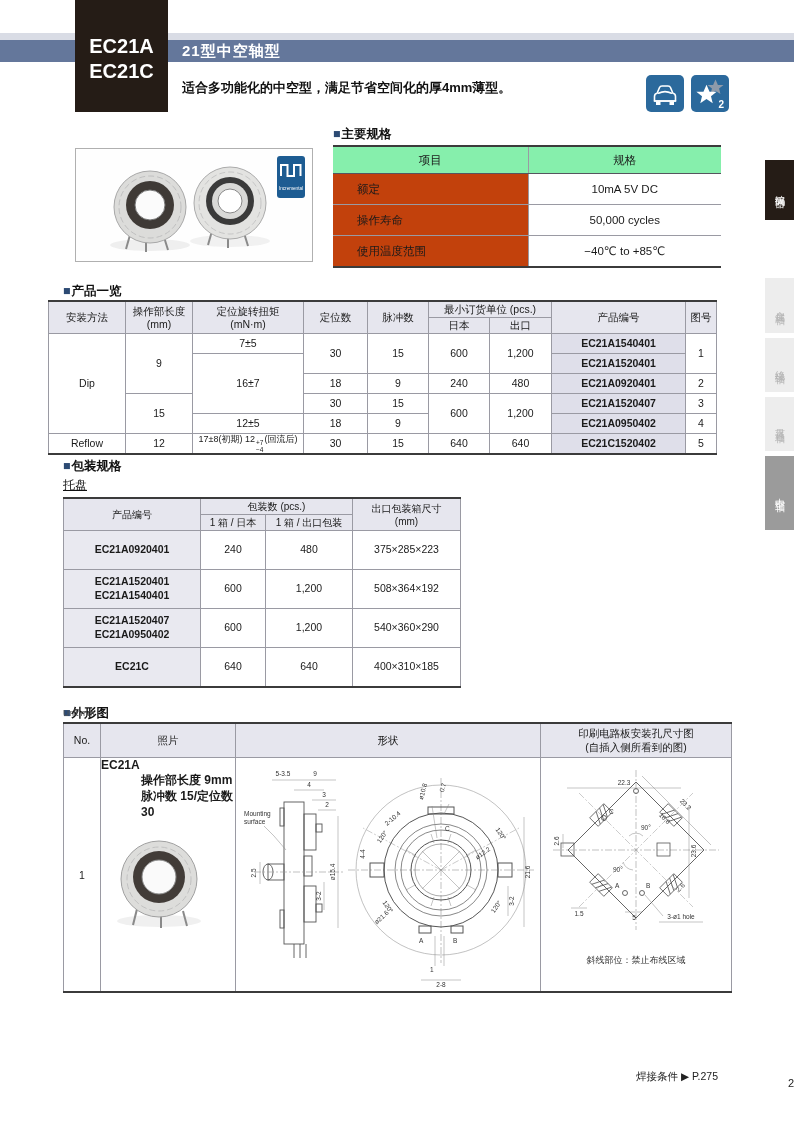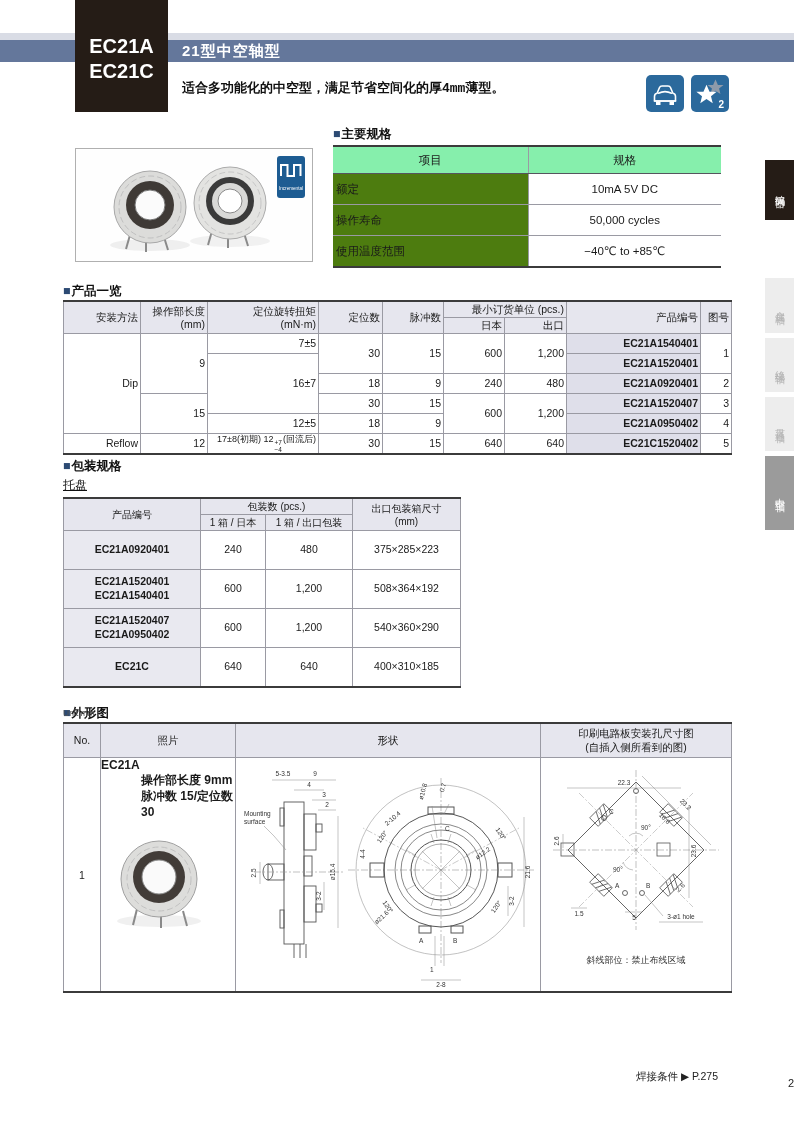--- a/index.html
+++ b/index.html
@@ -6,44 +6,44 @@
   .page{position:relative;width:794px;height:1123px;background:#fff;overflow:hidden;
         font-family:"Liberation Sans","DejaVu Sans",sans-serif;color:#1a1a1a;}
 
   
   .top-band{position:absolute;left:0;top:33px;width:794px;height:7px;background:#d9dce5;}
   .title-bar{position:absolute;left:0;top:40px;width:794px;height:22px;background:#64779b;}
   .series-title{position:absolute;left:182px;top:2px;color:#fff;font-size:15px;font-weight:bold;letter-spacing:1px;}
   .model-box{position:absolute;left:75px;top:0;width:93px;height:112px;background:#251c16;z-index:5;
              color:#fff;font-weight:bold;font-size:20px;line-height:25px;text-align:center;
              padding-top:34px;box-sizing:border-box;}
-  .tagline{position:absolute;left:182px;top:79px;font-size:13px;font-weight:bold;color:#111;font-family:Liberation Mono, monospace;}
+  .tagline{position:absolute;left:182px;top:79px;font-size:13px;font-weight:bold;color:#111;}
   .feature-icons{position:absolute;left:646px;top:75px;display:flex;gap:7px;}
   .ficon{width:38px;height:37px;}
 
   
   .sec{position:absolute;font-size:12.5px;font-weight:bold;color:#111;}
   .sec .sq{color:#2c4a73;margin-right:1px;}
   .plain-label{position:absolute;font-size:12px;color:#111;}
 
   
   .photo-box{position:absolute;left:75px;top:148px;width:236px;height:112px;border:1px solid #b0b0b0;background:#fefefe;}
   .inc-badge{position:absolute;right:7px;top:7px;width:28px;height:42px;}
 
   
   table{border-collapse:collapse;table-layout:fixed;}
   .spec-table{position:absolute;left:333px;top:145px;width:388px;font-size:11.5px;
               border-top:2px solid #3b3b3b;border-bottom:2px solid #3b3b3b;}
   .spec-table td{border-bottom:1px solid #9a9aa3;height:30px;padding:0;}
   .spec-table tr.hd td{background:#86efac;height:26px;text-align:center;border-bottom:1px solid #55555e;}
   .spec-table td:first-child{border-right:1px solid #9a9aa3;}
-  .spec-table tr.dt td:first-child{background:#4d7c0f;padding-left:3px;}
+  .spec-table tr.dt td:first-child{background:#c2410c;padding-left:24px;}
   .spec-table tr.dt td:last-child{text-align:center;}
 
-  .prod-table{position:absolute;left:63px;top:300px;width:668px;font-size:10.5px;text-align:right;
+  .prod-table{position:absolute;left:48px;top:300px;width:668px;font-size:10.5px;text-align:center;
               border-top:2px solid #3b3b3b;border-bottom:2px solid #3b3b3b;}
   .prod-table th,.prod-table td{border:1px solid #9a9aa3;padding:0 2px;line-height:1.15;}
   .prod-table thead th{background:#e6e6ee;font-weight:normal;height:15px;white-space:pre-line;}
   .prod-table tbody td{height:19px;background:#fff;}
   .prod-table td.pn{background:#dfdfea;font-weight:bold;}
   .prod-table td.tq6{font-size:9px;}
   .ss{display:inline-flex;flex-direction:column;vertical-align:-3px;font-size:6.5px;line-height:6.5px;margin:0 1px;}
 
   .pack-table{position:absolute;left:63px;top:497px;width:397px;font-size:10.5px;text-align:center;
               border-top:2px solid #3b3b3b;border-bottom:2px solid #3b3b3b;}

